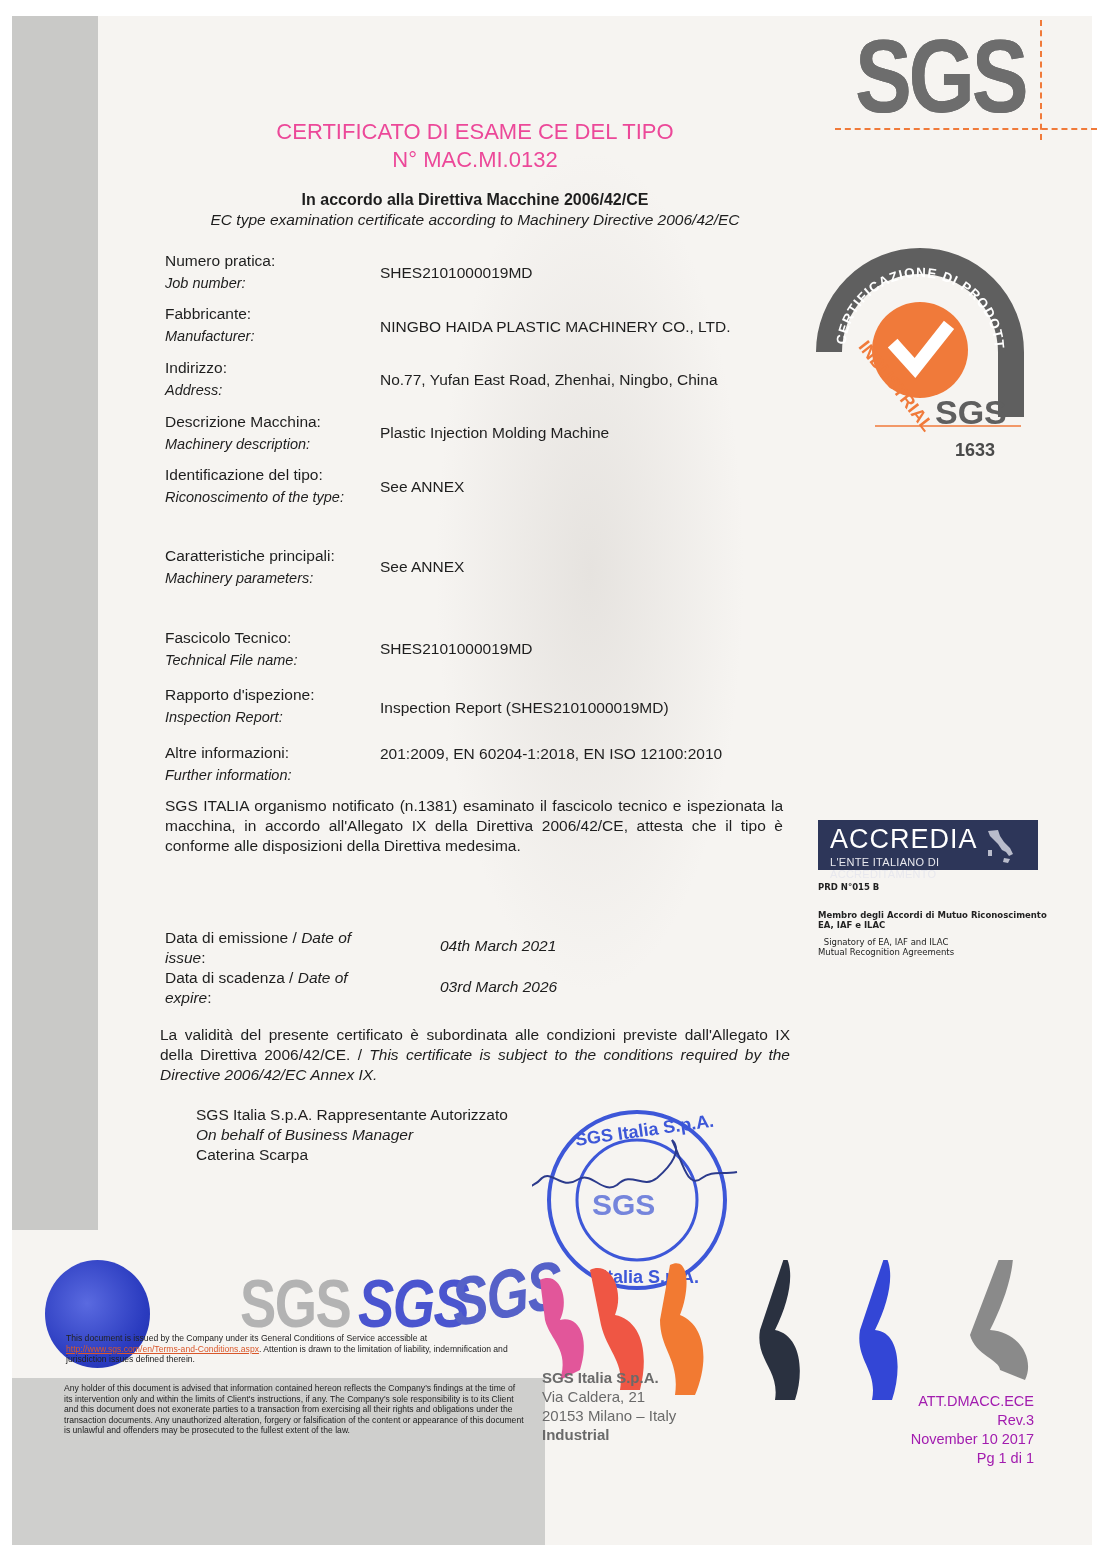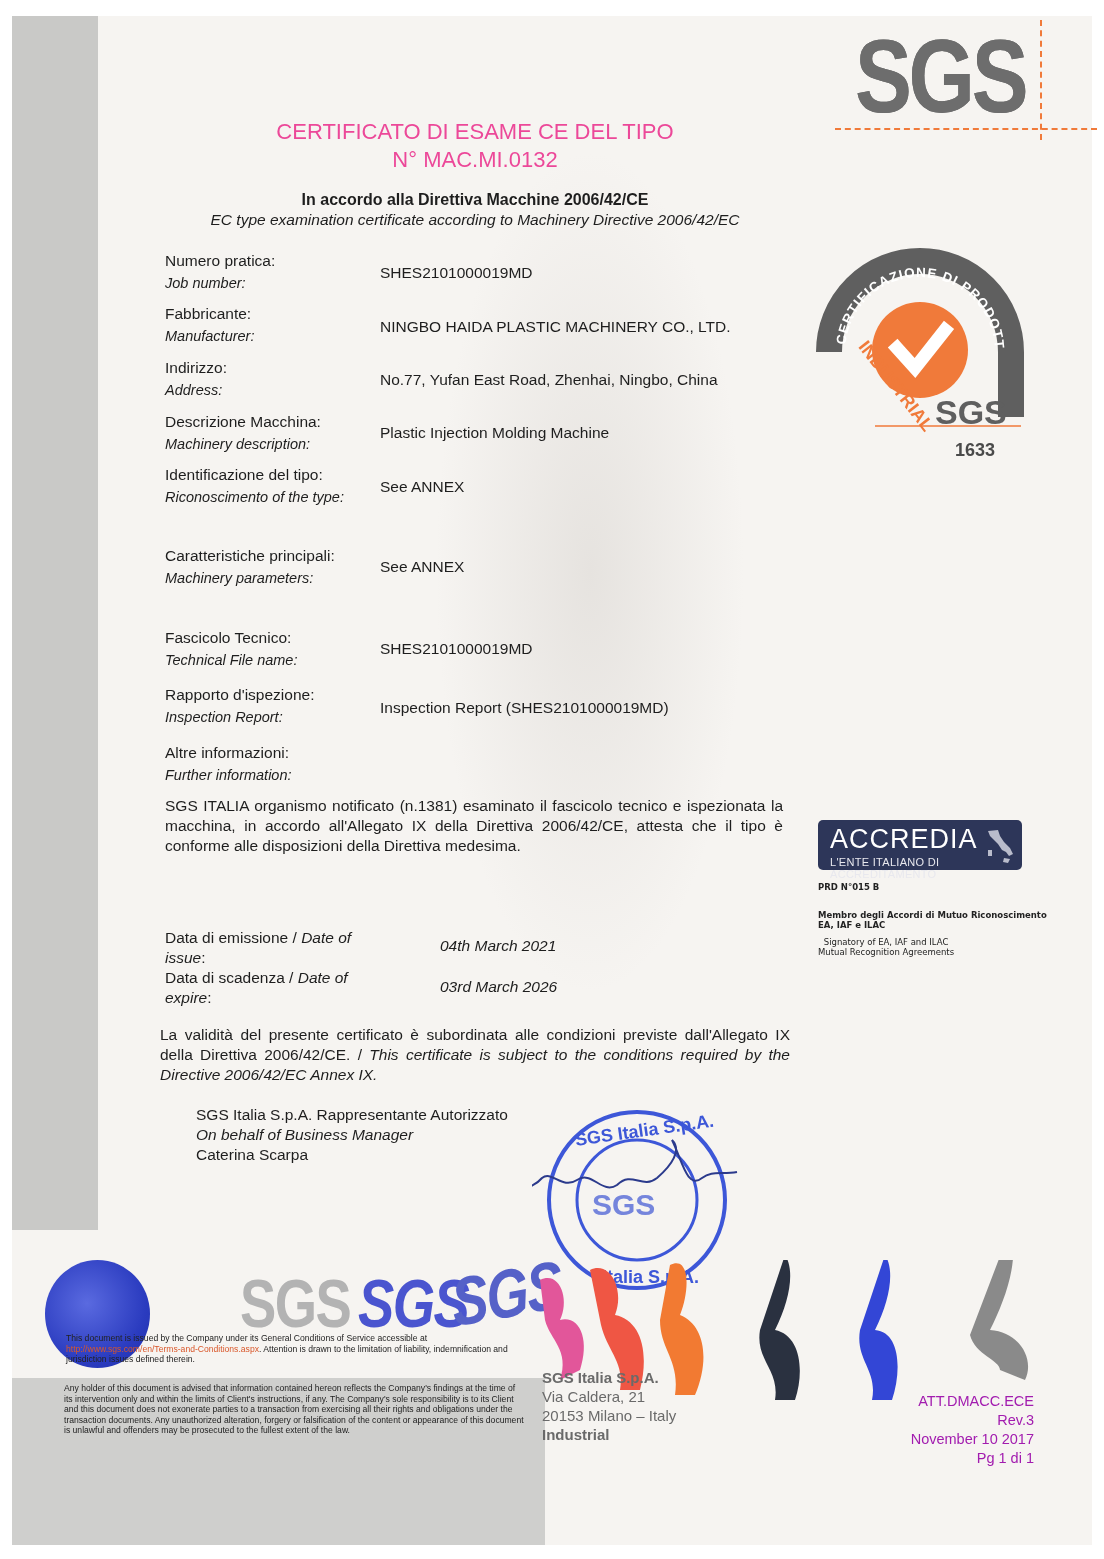--- a/index.html
+++ b/index.html
@@ -53,36 +53,36 @@
 
   .signatory { position:absolute; left:196px; top:1105px; font-size:15.5px; line-height:20px; }
   .signatory .role { font-style:italic; }
 
   .stamp { position:absolute; left:532px; top:1100px; width:210px; height:195px; }
 
   
   .prod-mark { position:absolute; left:815px; top:232px; width:210px; height:210px; }
   .prod-num { position:absolute; left:955px; top:440px; font-weight:bold; font-size:18px; color:#4a4a4a; }
 
-  .accredia { position:absolute; left:818px; top:820px; width:204px; height:50px;
-              background:#2d3659; border-radius:5px; color:#fff; }
+  .accredia { position:absolute; left:818px; top:820px; width:220px; height:50px;
+              background:#2d3659; border-radius:0; color:#fff; }
   .accredia .name { position:absolute; left:12px; top:4px; font-size:27px; letter-spacing:1px; }
   .accredia .tag { position:absolute; left:12px; top:36px; font-size:11px; letter-spacing:0.3px; color:#e8e8ee; }
   .accredia .italy { position:absolute; left:166px; top:8px; width:32px; height:36px; }
   .accr-text { position:absolute; left:818px; font-family:"DejaVu Sans", sans-serif; font-size:8.5px; line-height:10px; color:#222; }
 
   
   .globe { position:absolute; left:45px; top:1260px; width:105px; height:108px; border-radius:50%;
            background:radial-gradient(circle at 40% 40%, #5a6ae0, #2a3bbf 65%, #1f2fa8); }
   .sgs-row { position:absolute; top:1268px; font-weight:bold; font-size:68px; line-height:70px;
              letter-spacing:-2px; transform:scaleX(0.8); transform-origin:left top; }
   .bird { position:absolute; }
 
   .disclaimer-1 { position:absolute; left:66px; top:1333px; width:450px; font-size:8.6px; line-height:10.5px; color:#222; }
-  .disclaimer-1 .link { color:#d9572a; }
+  .disclaimer-1 .link { color:#d9572a; text-decoration:underline; }
   .disclaimer-2 { position:absolute; left:64px; top:1383px; width:460px; font-size:8.6px; line-height:10.5px; color:#222; }
 
   .company { position:absolute; left:542px; top:1368px; font-size:15px; line-height:19px; color:#6a6a6a; }
   .company .bold { font-weight:bold; }
   .docref { position:absolute; right:70px; top:1392px; text-align:right; font-size:14.5px; line-height:19px; color:#a21caf; }
 </style>
 </head>
 <body>
 
 <div class="paper"></div>
@@ -149,20 +149,21 @@
   <span class="it">Rapporto d'ispezione:</span>
   <span class="en">Inspection Report:</span>
 </div>
 <div class="field-value" style="top:697px">Inspection Report (SHES2101000019MD)</div>
 
 <div class="field-label" style="top:742px">
   <span class="it">Altre informazioni:</span>
   <span class="en">Further information:</span>
 </div>
 <div class="field-value" style="top:743px">
+  <div>201:2009, EN 60204-1:2018, EN ISO 12100:2010</div>
 </div>
 
 <div class="statement">
   <div>SGS ITALIA organismo notificato (n.1381) esaminato il fascicolo tecnico e ispezionata la macchina, in accordo all'Allegato IX della Direttiva 2006/42/CE, attesta che il tipo è conforme alle disposizioni della Direttiva medesima.</div>
 </div>
 
 <div class="dates-label" style="top:928px">
   <span>Data di emissione / </span><span class="en">Date of</span><br>
   <span class="en">issue</span><span>:</span>
 </div>

